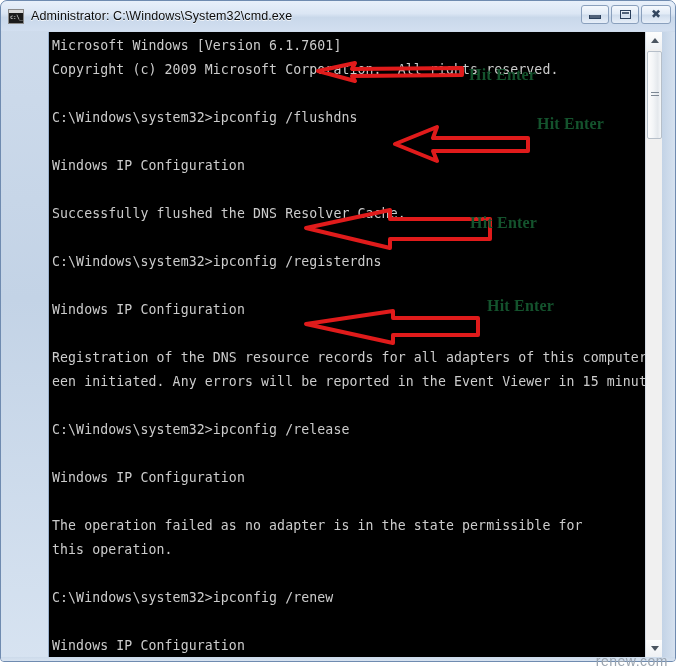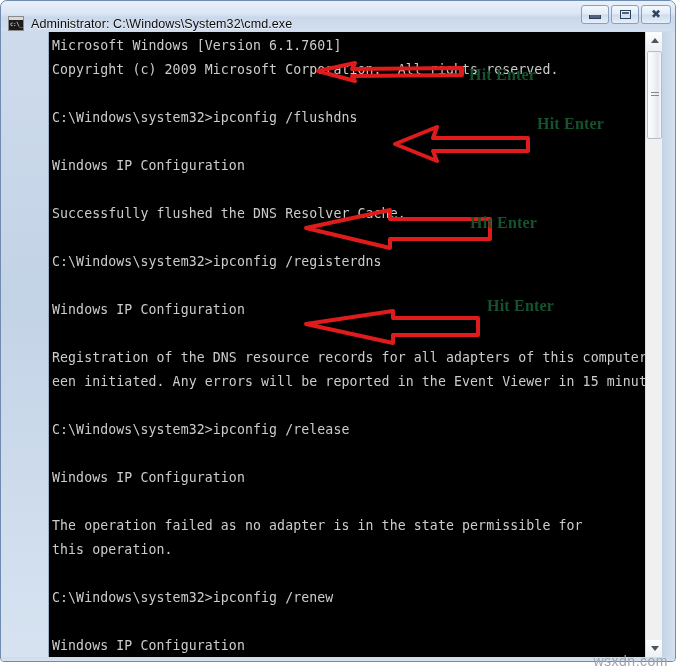--- a/index.html
+++ b/index.html
@@ -32,21 +32,21 @@
   
   #title-bar {
     position: absolute;
     left: 0;
     top: 0;
     width: 676px;
     height: 30px;
     background: linear-gradient(to bottom, #e8f0fa 0%, #dbe6f4 42%, #c9d8ea 55%, #d2dff0 100%);
     border-radius: 6px 6px 0 0;
     display: flex;
-    align-items: flex-end;
+    align-items: center;
   }
   #title-icon {
     width: 16px;
     height: 15px;
     margin-left: 7px;
     margin-top: 1px;
     background: #1b1b1b;
     border: 1px solid #8a8a8a;
     position: relative;
     box-sizing: border-box;
@@ -346,13 +346,13 @@
       <path d="M 306 324 L 393 311 L 393 318 L 478 318 L 478 335 L 393 335 L 393 343 Z" fill="none" stroke="#e01b1b" stroke-width="4" stroke-linejoin="round"></path>
     </g>
   </svg>
 
   <div class="hit-enter" style="left:469px; top:66px;">Hit Enter</div>
   <div class="hit-enter" style="left:537px; top:115px;">Hit Enter</div>
   <div class="hit-enter" style="left:470px; top:214px;">Hit Enter</div>
   <div class="hit-enter" style="left:487px; top:297px;">Hit Enter</div>
 </div>
 
-<div id="watermark">wsxdn.com</div>
+<div id="watermark">renew.com</div>
 
 </body></html>

